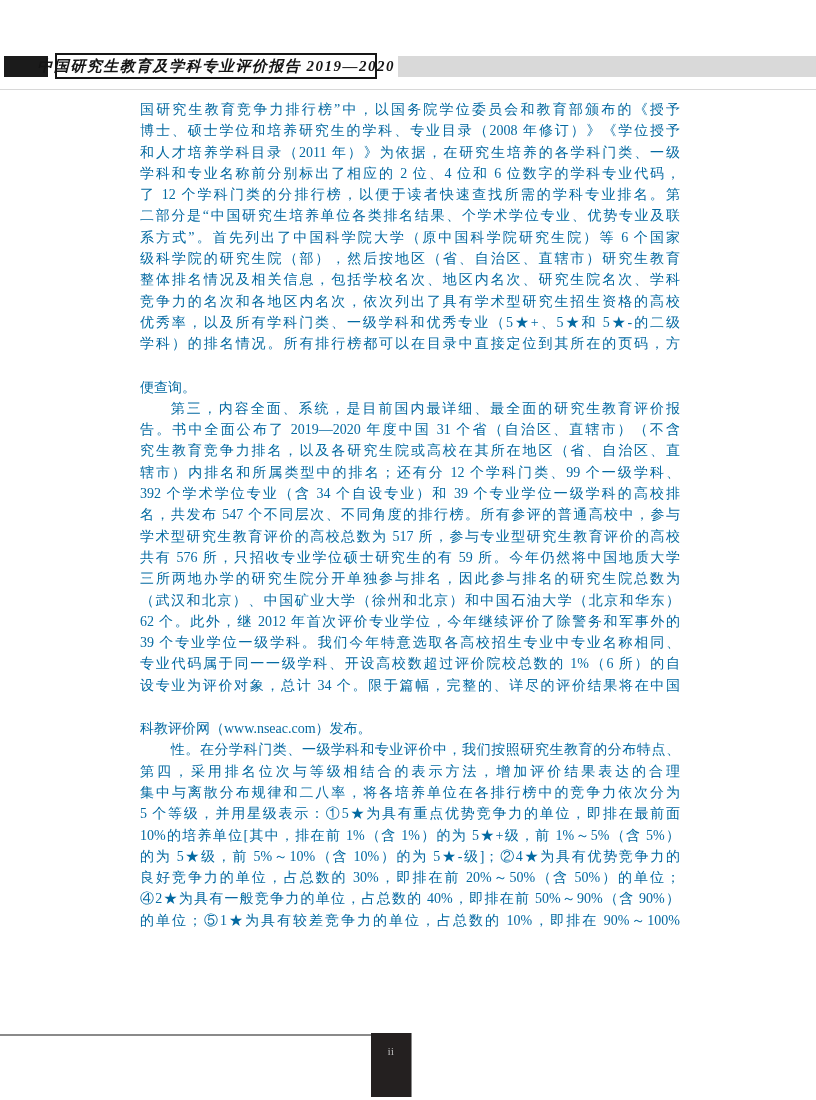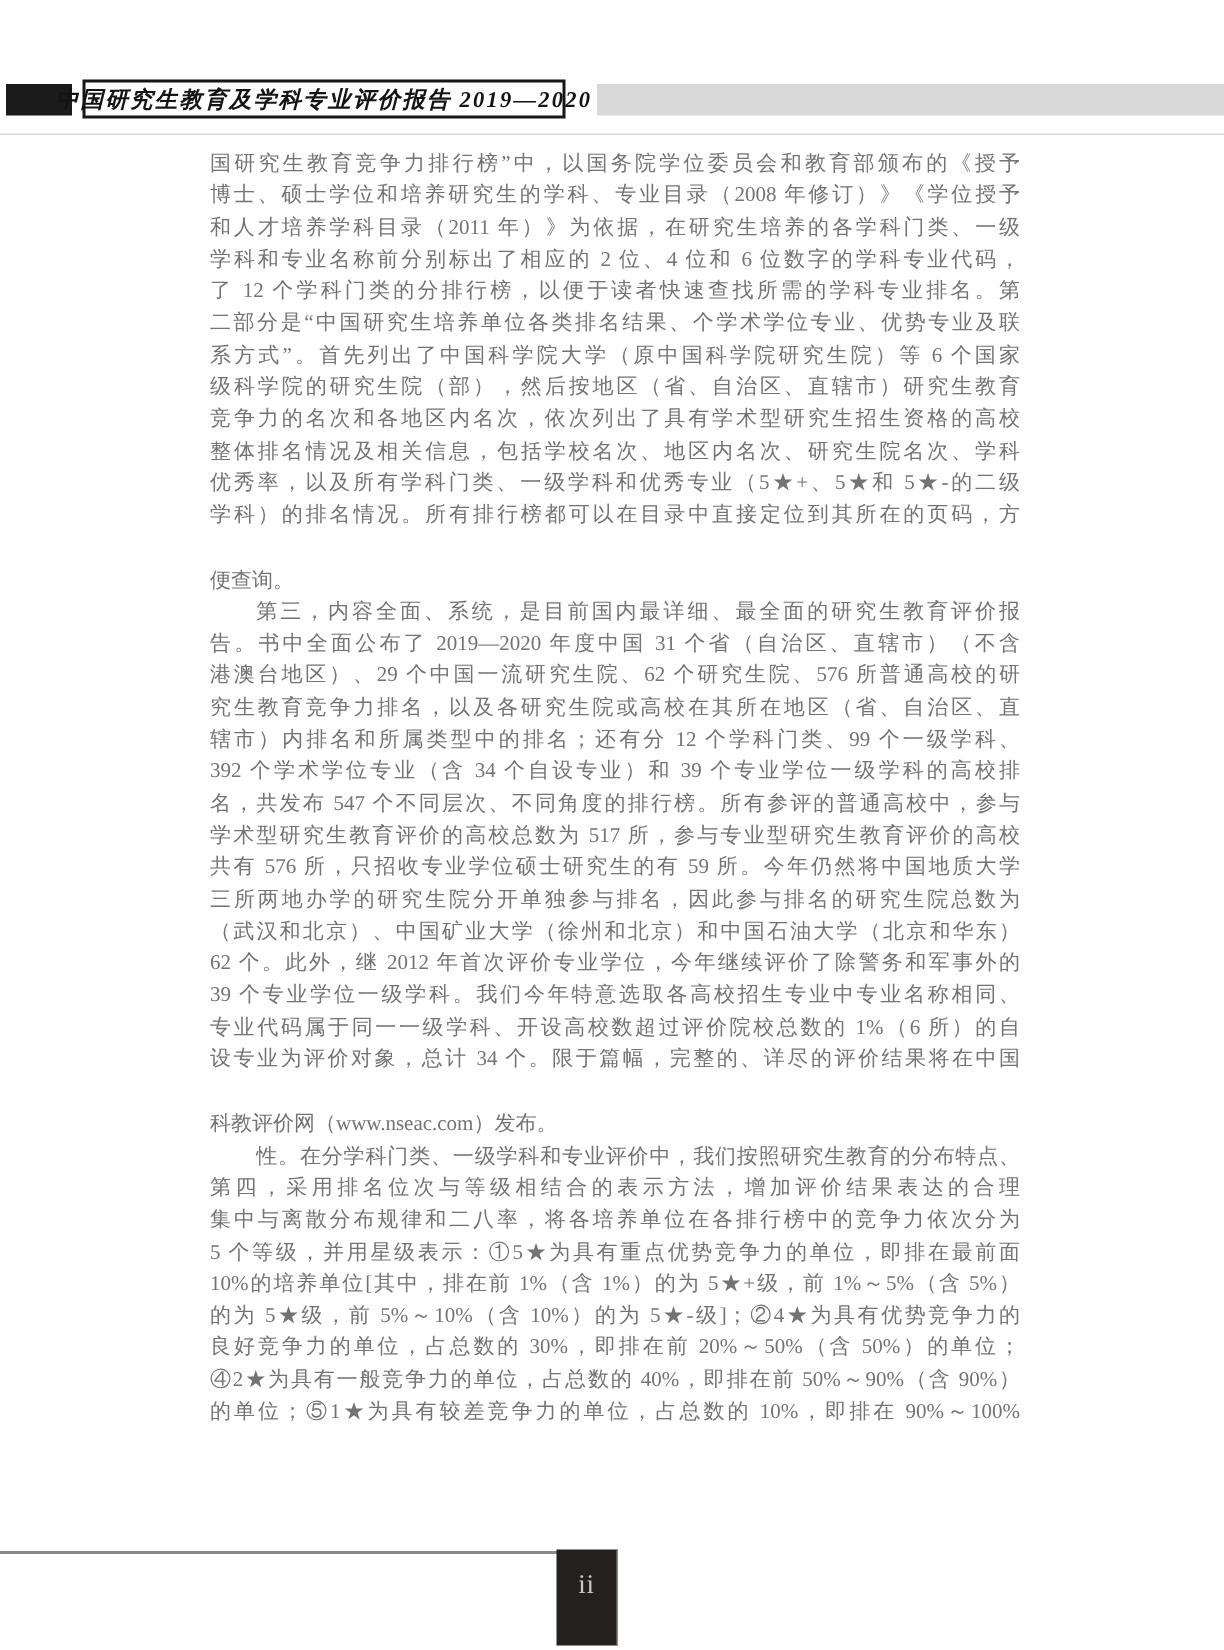--- a/index.html
+++ b/index.html
@@ -52,21 +52,21 @@
     background: #d8d8d8;
   }
 
   
   .body-text {
     position: absolute;
     left: 140px; top: 99px;
     width: 540px;
     font-size: 14px;
     line-height: 21.3px;
-    color: #737373;
+    color: #0369a1;
   }
   .para { margin: 0; padding: 0; }
   .line {
     text-align: justify;
     text-align-last: justify;
     text-justify: inter-character;
     white-space: normal;
   }
   .line.flush { text-align-last: left; margin-top: 22px; }
   .para.indent .line:first-child { text-indent: 2.2em; }
@@ -86,21 +86,21 @@
     border-right: 1px solid #8a8a8a;
     box-sizing: border-box;
     display: flex;
     justify-content: center;
     align-items: flex-start;
     padding-top: 13px;
     z-index: 2;
   }
   .page-number {
     color: #c9c9c9;
-    font-size: 18px;
+    font-size: 10px;
     letter-spacing: 0.5px;
   }
 </style>
 </head>
 <body>
 
 <div class="page">
 
   <div class="header-black-tab"></div>
   <div class="header-gray-bar"></div>
@@ -112,30 +112,29 @@
   <div class="body-text">
       <div class="para">
         <div class="line">国研究生教育竞争力排行榜”中，以国务院学位委员会和教育部颁布的《授予</div>
         <div class="line">博士、硕士学位和培养研究生的学科、专业目录（2008 年修订）》《学位授予</div>
         <div class="line">和人才培养学科目录（2011 年）》为依据，在研究生培养的各学科门类、一级</div>
         <div class="line">学科和专业名称前分别标出了相应的 2 位、4 位和 6 位数字的学科专业代码，</div>
         <div class="line">了 12 个学科门类的分排行榜，以便于读者快速查找所需的学科专业排名。第</div>
         <div class="line">二部分是“中国研究生培养单位各类排名结果、个学术学位专业、优势专业及联</div>
         <div class="line">系方式”。首先列出了中国科学院大学（原中国科学院研究生院）等 6 个国家</div>
         <div class="line">级科学院的研究生院（部），然后按地区（省、自治区、直辖市）研究生教育</div>
+        <div class="line">整体排名情况及相关信息，包括学校名次、地区内名次、研究生院名次、学科</div>
         <div class="line">竞争力的名次和各地区内名次，依次列出了具有学术型研究生招生资格的高校</div>
-        <div class="line">整体排名情况及相关信息，包括学校名次、地区内名次、研究生院名次、学科</div>
         <div class="line">优秀率，以及所有学科门类、一级学科和优秀专业（5★+、5★和 5★-的二级</div>
         <div class="line">学科）的排名情况。所有排行榜都可以在目录中直接定位到其所在的页码，方</div>
         <div class="line flush">便查询。</div>
       </div>
       <div class="para indent">
         <div class="line">第三，内容全面、系统，是目前国内最详细、最全面的研究生教育评价报</div>
         <div class="line">告。书中全面公布了 2019—2020 年度中国 31 个省（自治区、直辖市）（不含</div>
-        <div class="line">港澳台地区）、29 个中国一流研究生院、62 个研究生院、576 所普通高校的研</div>
         <div class="line">究生教育竞争力排名，以及各研究生院或高校在其所在地区（省、自治区、直</div>
         <div class="line">辖市）内排名和所属类型中的排名；还有分 12 个学科门类、99 个一级学科、</div>
         <div class="line">392 个学术学位专业（含 34 个自设专业）和 39 个专业学位一级学科的高校排</div>
         <div class="line">名，共发布 547 个不同层次、不同角度的排行榜。所有参评的普通高校中，参与</div>
         <div class="line">学术型研究生教育评价的高校总数为 517 所，参与专业型研究生教育评价的高校</div>
         <div class="line">共有 576 所，只招收专业学位硕士研究生的有 59 所。今年仍然将中国地质大学</div>
         <div class="line">三所两地办学的研究生院分开单独参与排名，因此参与排名的研究生院总数为</div>
         <div class="line">（武汉和北京）、中国矿业大学（徐州和北京）和中国石油大学（北京和华东）</div>
         <div class="line">62 个。此外，继 2012 年首次评价专业学位，今年继续评价了除警务和军事外的</div>
         <div class="line">39 个专业学位一级学科。我们今年特意选取各高校招生专业中专业名称相同、</div>

